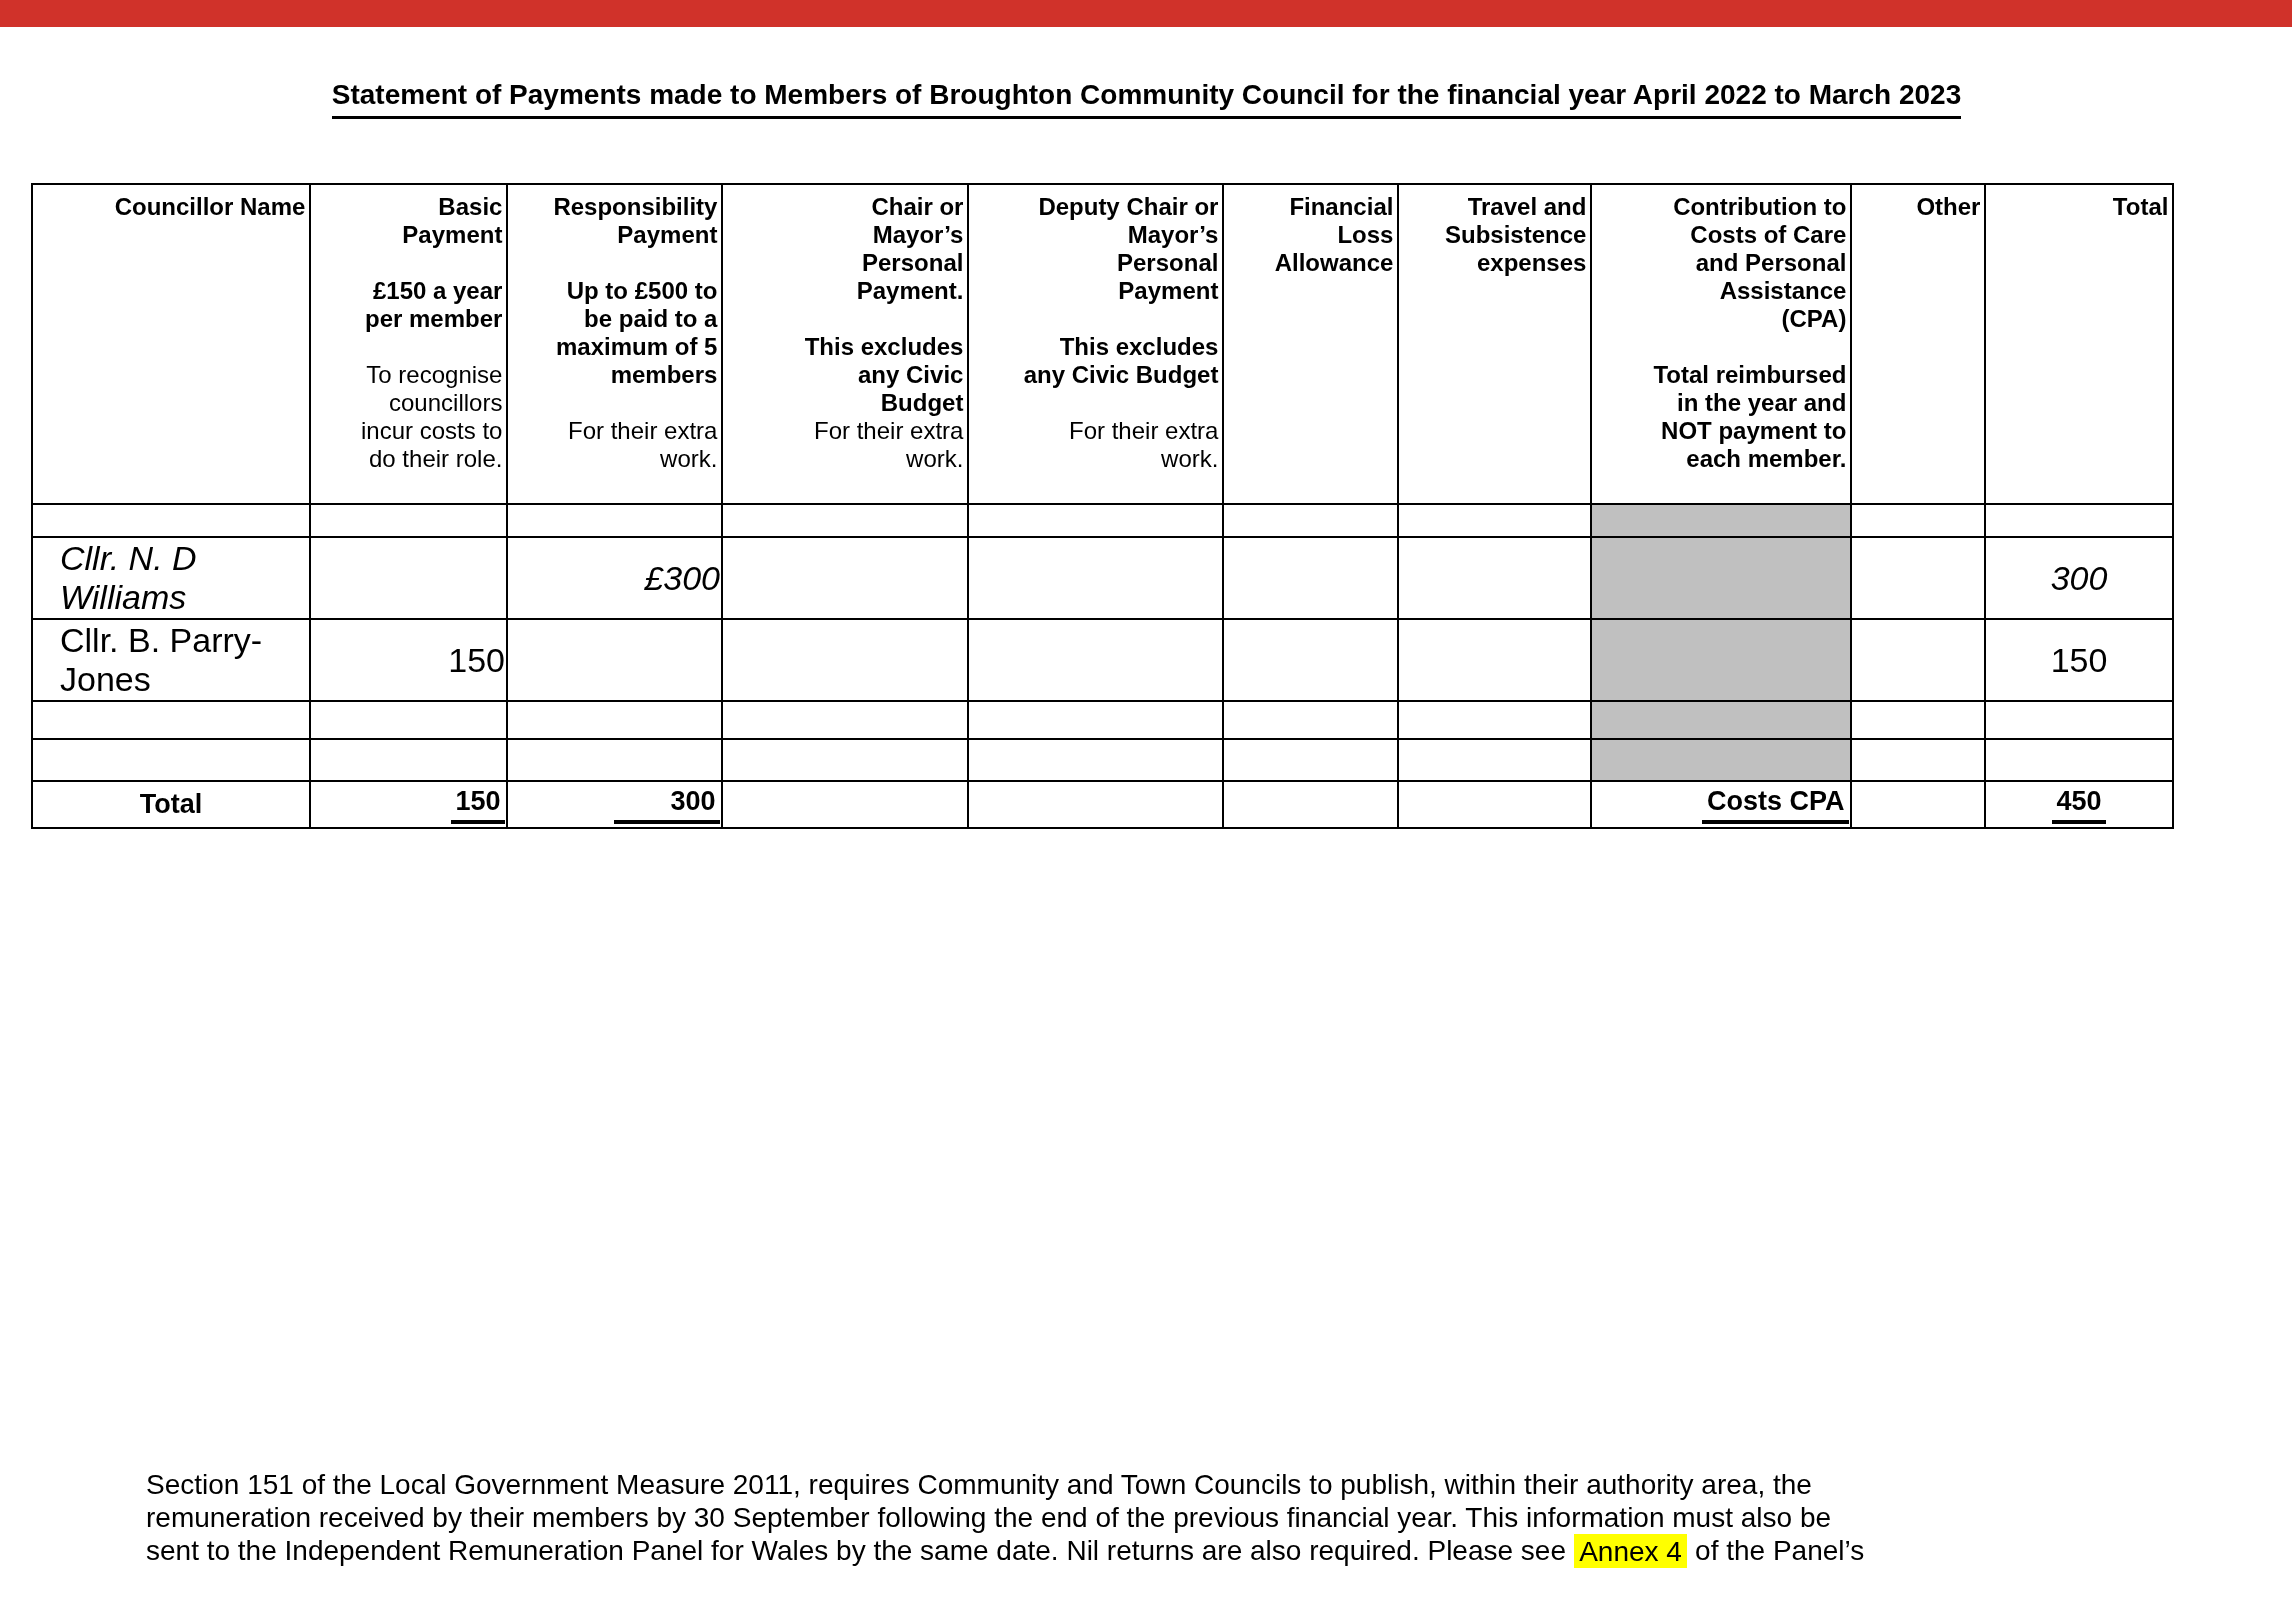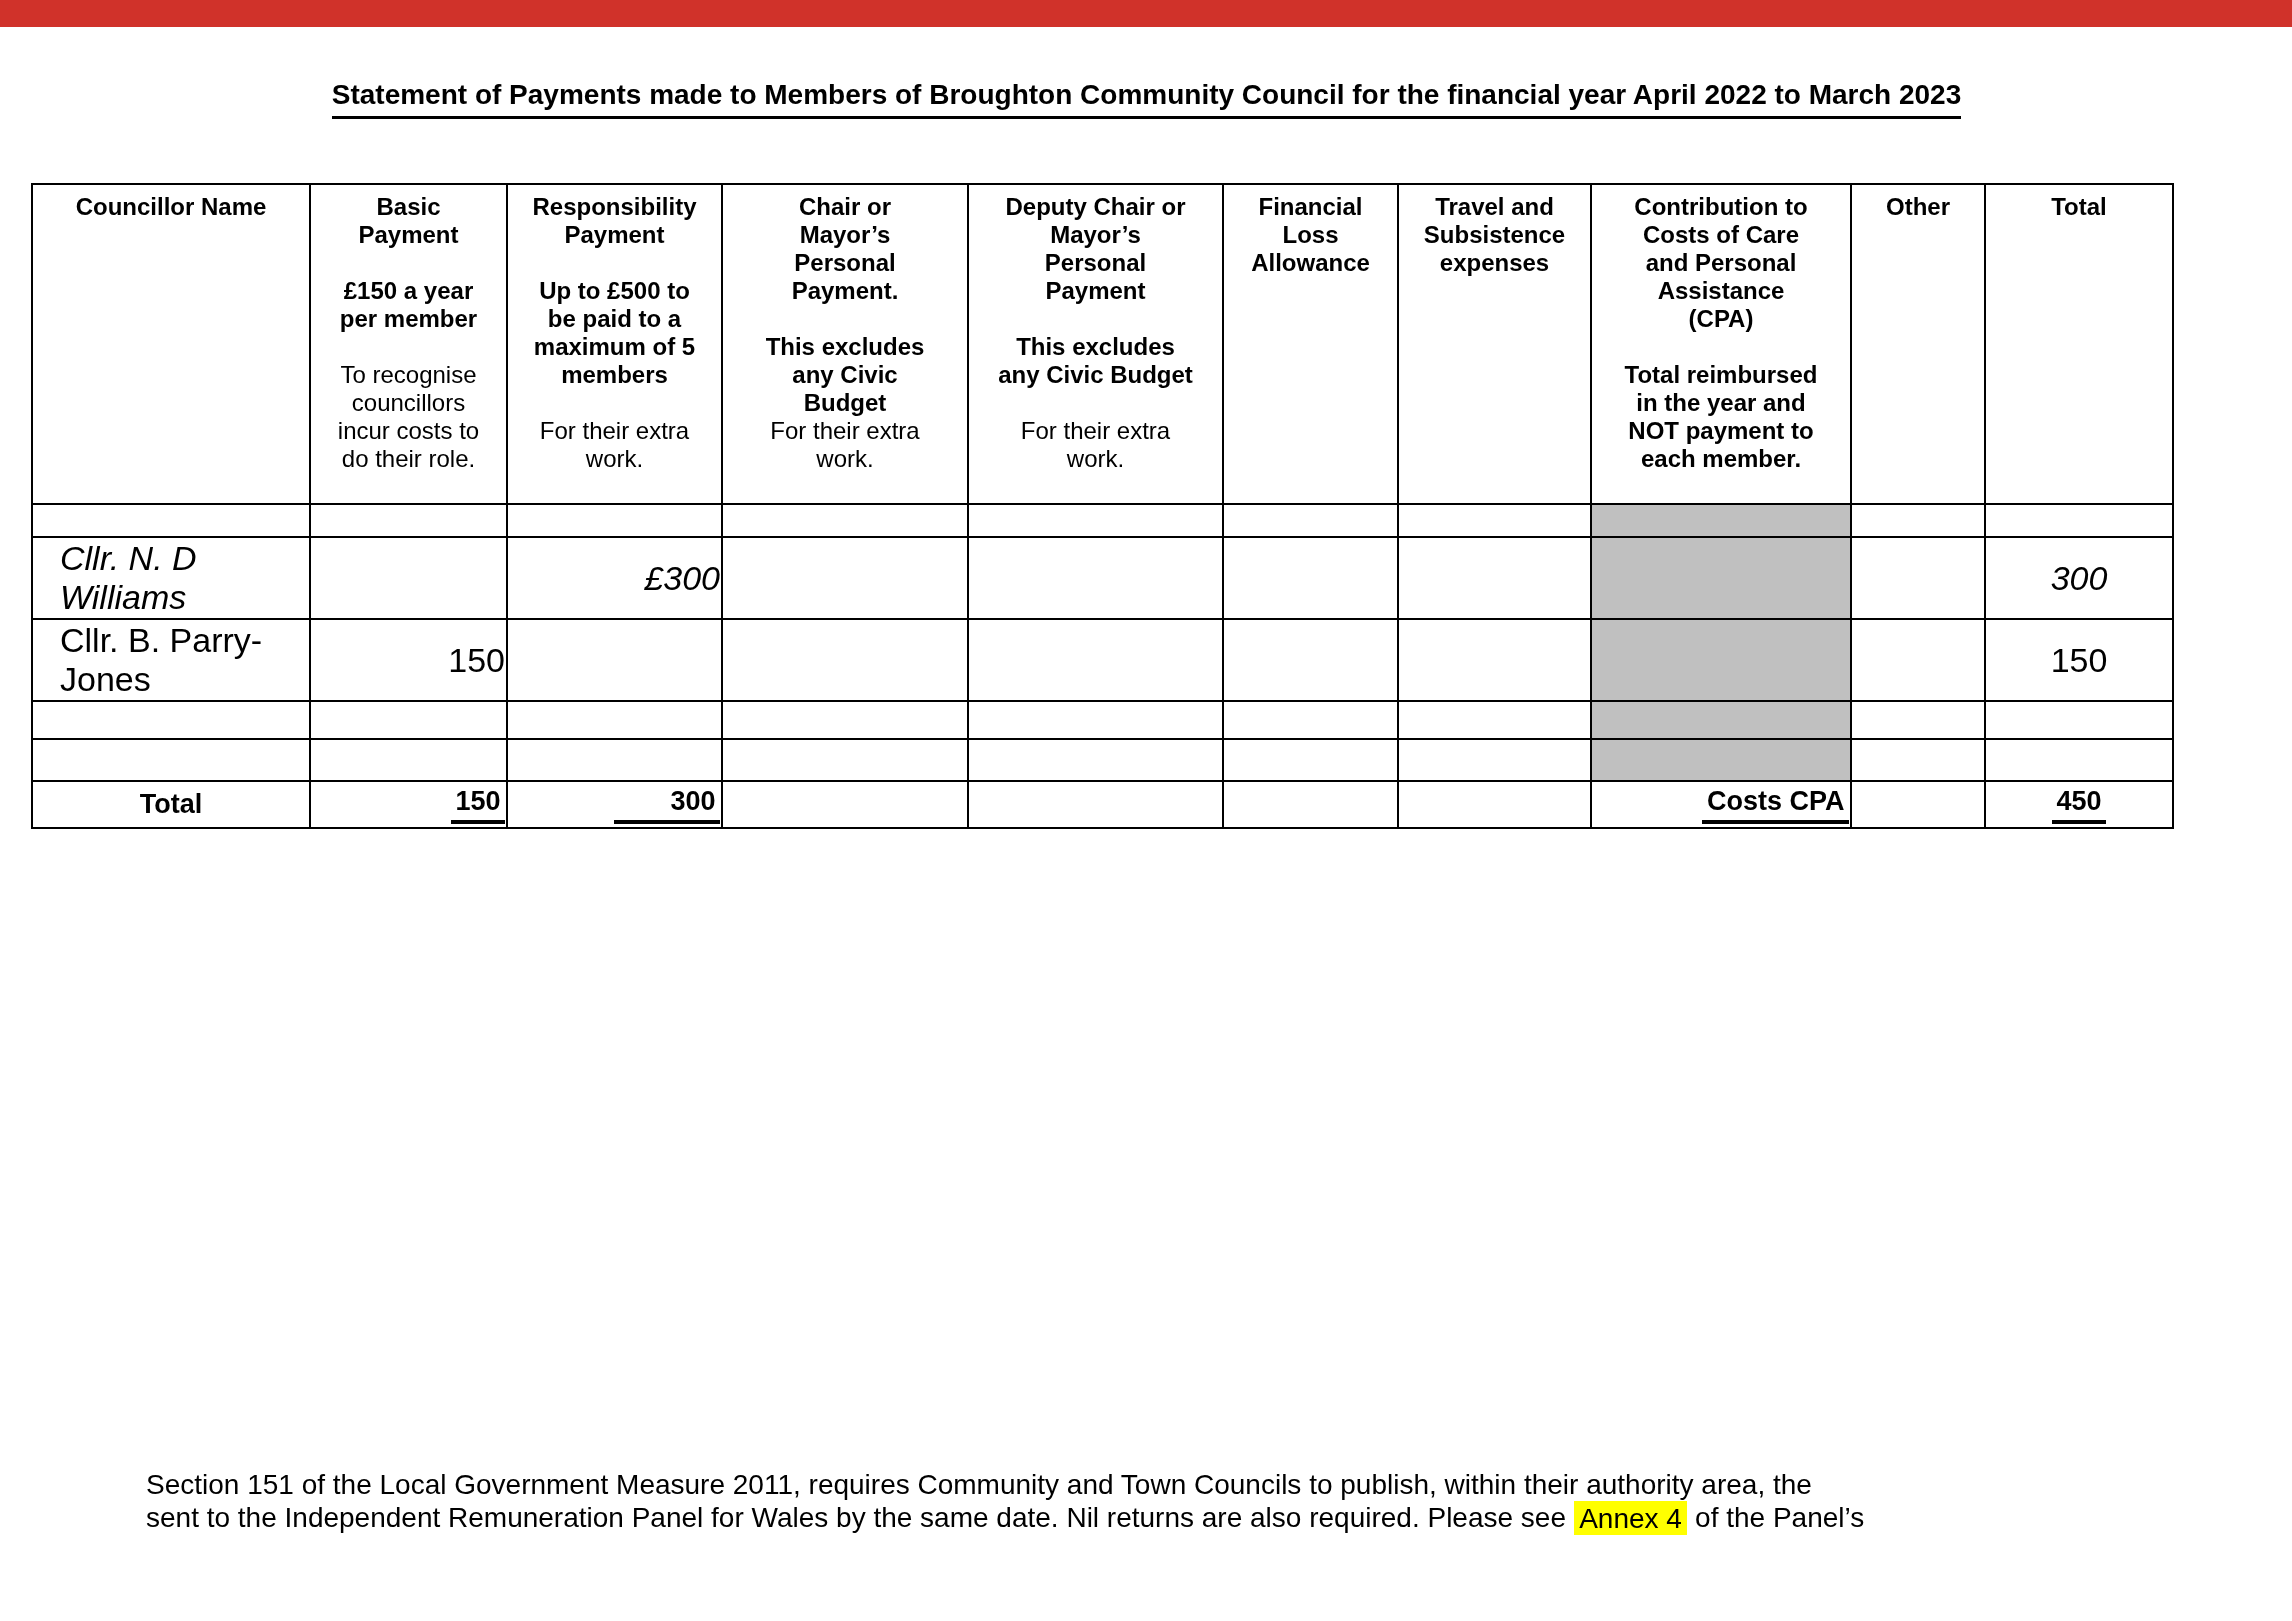--- a/index.html
+++ b/index.html
@@ -33,21 +33,21 @@
     table-layout: fixed;
     width: 2140px;
     margin: 64px 0 0 31px;
   }
   .doc-table th, .doc-table td {
     border: 2.7px solid #000;
     overflow: hidden;
   }
   th.hdr {
     vertical-align: top;
-    text-align: center;
+    text-align: right;
     font-size: 24px;
     line-height: 28px;
     font-weight: normal;
     padding: 7.2px 3.6px 9px 3.6px;
     height: 320px;
     box-sizing: border-box;
   }
   .hb { font-weight: bold; white-space: pre-line; }
   .hr { font-weight: normal; white-space: pre-line; }
   tr.r-thin  td { height: 29px; }
@@ -237,15 +237,16 @@
     <td></td>
     <td class="num"><span class="u">Costs CPA</span></td>
     <td></td>
     <td class="tot"><span class="u">450</span></td>
   </tr>
   </tbody>
 </table>
 
 <div class="note">
   <div class="note-line"><span>Section 151 of the Local Government Measure 2011, requires Community and Town Councils to publish, within their authority area, the</span></div>
+  <div class="note-line"><span>remuneration received by their members by 30 September following the end of the previous financial year. This information must also be</span></div>
   <div class="note-line"><span>sent to the Independent Remuneration Panel for Wales by the same date. Nil returns are also required. Please see </span><span class="hl">Annex 4</span><span> of the Panel’s</span></div>
 </div>
 
 
 </body></html>

